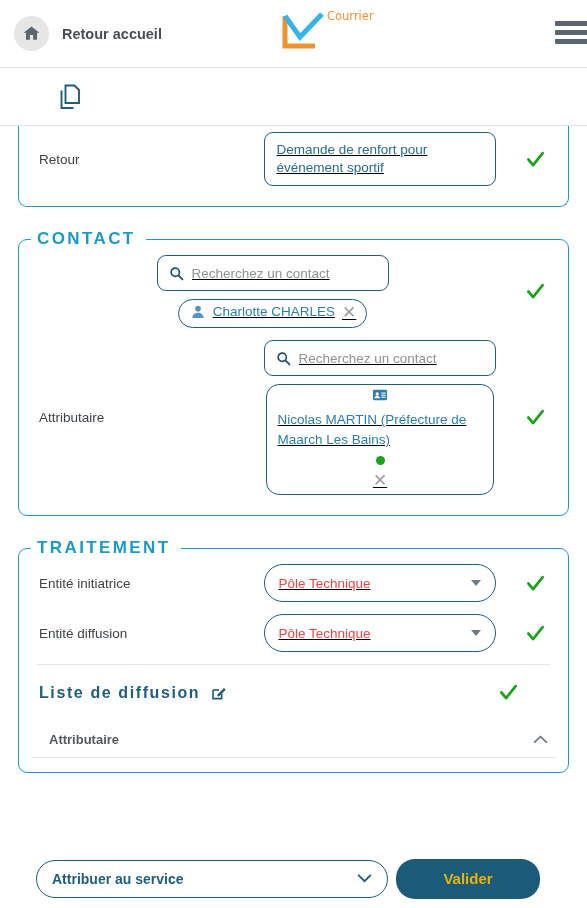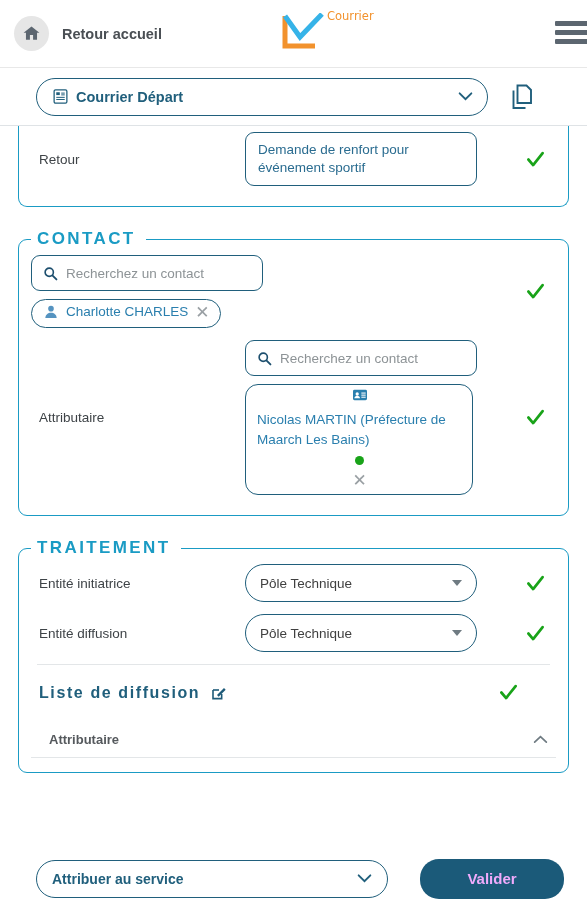--- a/index.html
+++ b/index.html
@@ -165,22 +165,23 @@
     width: 214px;
     font-size: 13.5px;
     color: #3e4347;
     flex: 0 0 auto;
     padding-left: 8px;
   }
   .row-field {
     flex: 1;
     display: flex;
     flex-direction: column;
-    align-items: flex-start;
+    align-items: center;
     gap: 8px;
+    text-decoration: underline;
   }
   .row-check {
     width: 42px;
     flex: 0 0 auto;
     display: flex;
     justify-content: center;
     align-items: center;
   }
   .check svg { width: 19px; height: 19px; }
 
@@ -265,21 +266,21 @@
     min-width: 232px;
     max-width: 232px;
     display: flex;
     align-items: center;
     padding: 0 14px;
     cursor: pointer;
   }
   .select-label {
     flex: 1;
     font-size: 13.5px;
-    color: #404040;
+    color: #ef4444;
     white-space: nowrap;
   }
   .caret-sm {
     width: 0; height: 0;
     border-left: 5px solid transparent;
     border-right: 5px solid transparent;
     border-top: 6px solid #6f7b82;
     flex: 0 0 auto;
   }
 
@@ -319,21 +320,21 @@
   .chev-up { width: 15px; height: 9px; flex: 0 0 auto; }
 
   
   .footer {
     height: 60px;
     min-height: 60px;
     background: #ffffff;
     display: flex;
     align-items: center;
     padding: 0 16px 0 36px;
-    gap: 32px;
+    gap: 8px;
     border-top: 1px solid #ffffff;
   }
   .assign-select {
     flex: 1;
     height: 38px;
     border: 1px solid #205f7c;
     border-radius: 19px;
     display: flex;
     align-items: center;
     padding: 0 15px;
@@ -343,21 +344,21 @@
   }
   .assign-label {
     flex: 1;
     font-size: 14px;
     color: #205f7c;
     font-weight: bold;
     white-space: nowrap;
   }
   .validate-btn {
     background: #1b5a79;
-    color: #f0abfc;
+    color: #eab308;
     border: none;
     border-radius: 19px;
     height: 40px;
     width: 144px;
     font-size: 15px;
     font-weight: bold;
     cursor: pointer;
     font-family: "Liberation Sans", sans-serif;
   }
 </style>
@@ -385,34 +386,20 @@
     </div>
 
     <div class="burger">
       <span></span>
         <span></span>
         <span></span>
     </div>
   </div>
 
   <div class="subheader">
-    <div class="cat-select">
-      <svg class="cat-icon" viewBox="0 0 24 24">
-        <rect x="3" y="2.5" width="18" height="19" rx="2" fill="none" stroke="#205f7c" stroke-width="1.8"></rect>
-        <rect x="6" y="6" width="5" height="4" fill="#205f7c"></rect>
-        <rect x="13" y="6.5" width="5" height="1.4" fill="#205f7c"></rect>
-        <rect x="13" y="9" width="5" height="1.4" fill="#205f7c"></rect>
-        <rect x="6" y="12.5" width="12" height="1.4" fill="#205f7c"></rect>
-        <rect x="6" y="15.5" width="12" height="1.4" fill="#205f7c"></rect>
-      </svg>
-      <span class="cat-label">Courrier Départ</span>
-      <svg class="chev-down" viewBox="0 0 16 10">
-        <path d="M1.5 1.5 L8 8 L14.5 1.5" fill="none" stroke="#205f7c" stroke-width="2.1" stroke-linecap="round"></path>
-      </svg>
-    </div>
     <svg class="copy-btn" viewBox="0 0 24 26">
       <path d="M7.5 1.5 h9 l4.5 4.5 v13 h-13.5 z" fill="none" stroke="#205f7c" stroke-width="1.9"></path>
       <path d="M3.5 6.5 v17.5 h12" fill="none" stroke="#205f7c" stroke-width="1.9"></path>
     </svg>
   </div>
 
   <div class="body-scroll">
 
     <fieldset class="card clipped-top">
       <div class="row">

